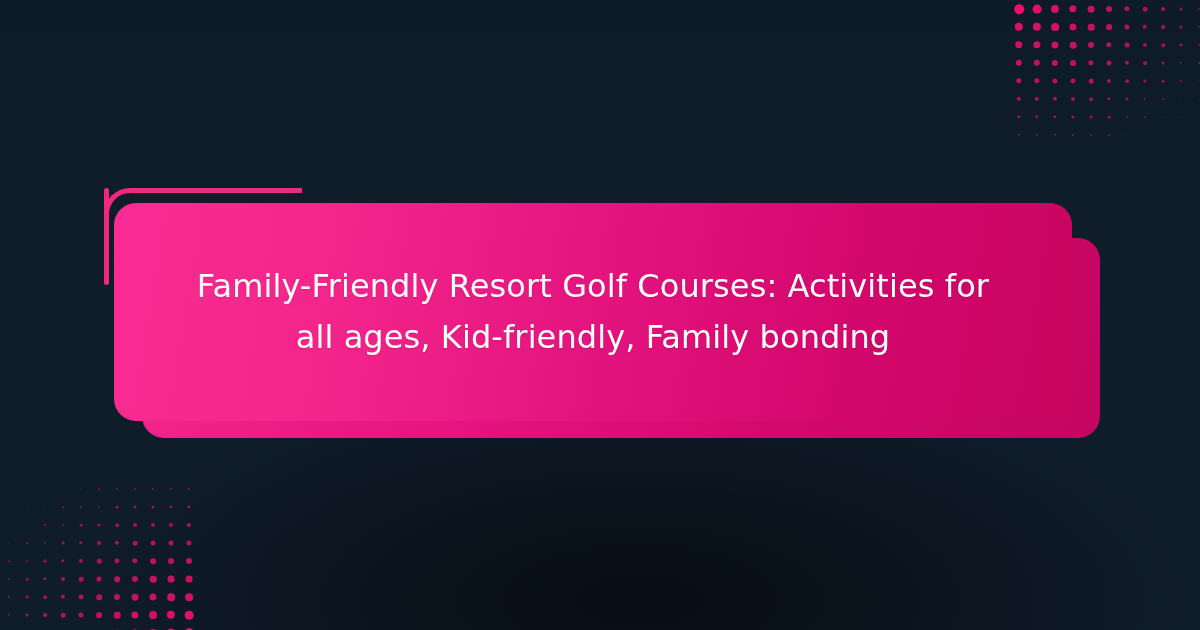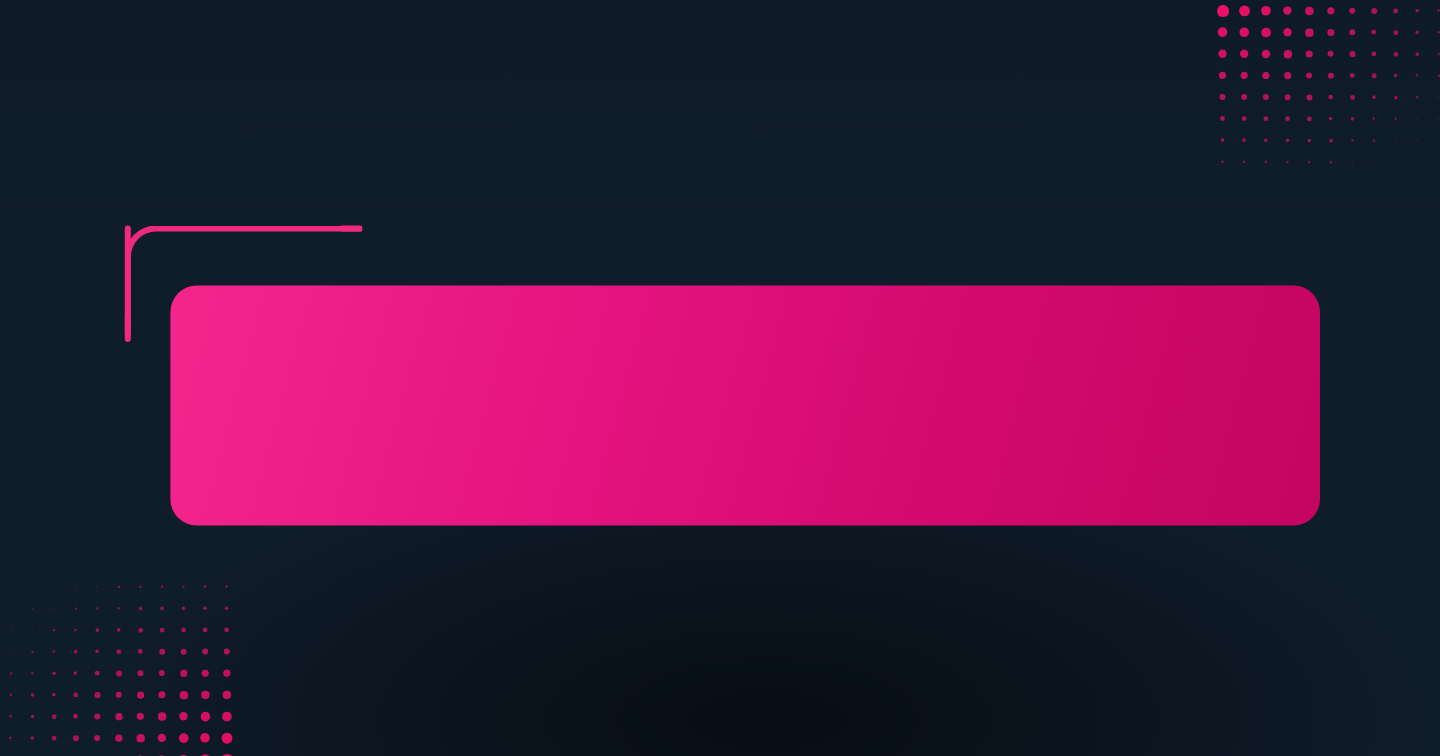--- a/index.html
+++ b/index.html
@@ -331,14 +331,17 @@
       <span style="width: 8.8px; height: 8.8px; left: 171px; top: 153px; background: rgb(236, 16, 102); opacity: 0.96;"></span>
       <span style="width: 9.5px; height: 9.5px; left: 189px; top: 153px; background: rgb(236, 16, 102); opacity: 1;"></span>
     </div>
 
   <div class="outline-frame"></div>
   <div class="outline-cap-r"></div>
   <div class="outline-cap-b"></div>
 
   <div class="card-offset"></div>
 
+  <div class="card-main">
+    <div class="card-text">Family-Friendly Resort Golf Courses: Activities for all ages, Kid-friendly, Family bonding</div>
+  </div>
 
 </div>
 
 </body></html>

